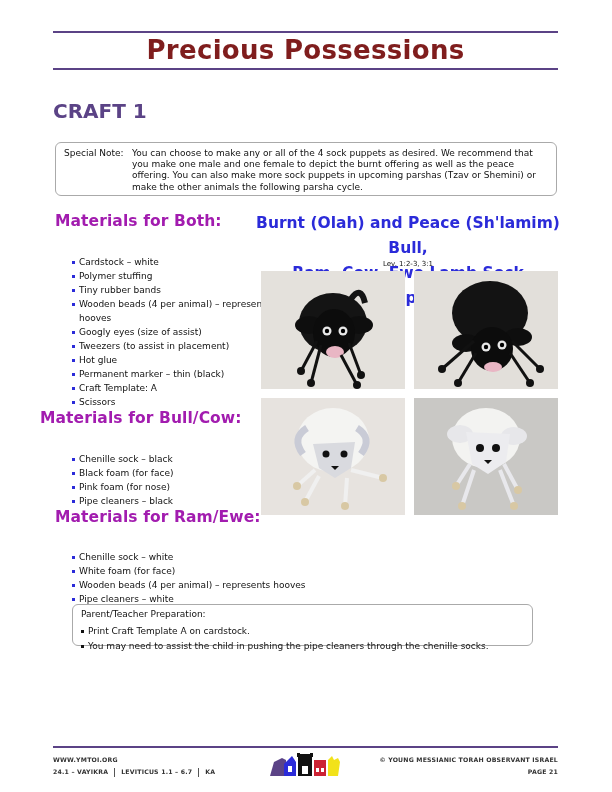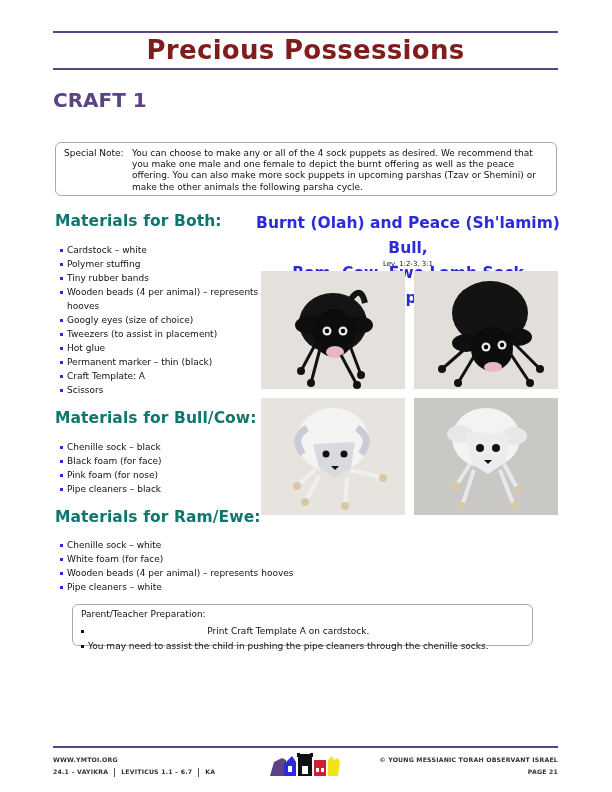--- a/index.html
+++ b/index.html
@@ -3,39 +3,39 @@
 <meta charset="utf-8">
 <style>
   html, body { margin: 0; padding: 0; background: #ffffff; }
   body { width: 612px; height: 792px; position: relative; overflow: hidden;
          font-family: "DejaVu Sans", sans-serif; color: #111; }
   .abs { position: absolute; }
   .rule { position: absolute; left: 53px; width: 505px; height: 2px; background: #5b4386; }
   .title { position: absolute; left: 53px; width: 505px; top: 33px; text-align: center;
            font-family: "DejaVu Sans", sans-serif; font-weight: bold; font-size: 26px;
            color: #7f1d1d; letter-spacing: 0.3px; line-height: 34px; }
-  .craft { position: absolute; left: 53px; top: 88px; font-family: "DejaVu Sans", sans-serif;
+  .craft { position: absolute; left: 53px; top: 99px; font-family: "DejaVu Sans", sans-serif;
            font-weight: bold; font-size: 20px; color: #5b4386; line-height: 24px; }
   .note-box { position: absolute; left: 55px; top: 142px; width: 502px; height: 54px;
               border: 1px solid #aaaaaa; border-radius: 6px; box-sizing: border-box; }
   .note-label { position: absolute; left: 8px; top: 5px; font-size: 9px; line-height: 11px; }
   .note-text { position: absolute; left: 76px; top: 5px; width: 410px; font-size: 9px; line-height: 11.2px; }
   .h2 { position: absolute; font-family: "DejaVu Sans", sans-serif; font-weight: bold;
-        font-size: 15.5px; color: #0f766e; line-height: 20px; letter-spacing: 0.1px; }
-  ul.mat { position: absolute; margin: 4px; padding: 0; list-style: none; font-size: 9px; line-height: 14px; }
+        font-size: 15.5px; color: #a21caf; line-height: 20px; letter-spacing: 0.1px; }
+  ul.mat { position: absolute; margin: 16px; padding: 0; list-style: none; font-size: 9px; line-height: 14px; }
   ul.mat li { position: relative; padding-left: 8px; }
   ul.mat li::before { content: ""; position: absolute; left: 1px; top: 6px; width: 3px; height: 3px; background: #2b2bd9; }
   .puppet-title { position: absolute; left: 255px; width: 306px; top: 211px; text-align: center;
                   font-weight: bold; font-size: 15.5px; color: #2b2bd9; line-height: 25px; }
   .ref { position: absolute; left: 255px; width: 306px; top: 260px; text-align: center; font-size: 7px; line-height: 9px; }
   .photo { position: absolute; overflow: hidden; background: #e6e3de; }
   .prep-box { position: absolute; left: 72px; top: 604px; width: 461px; height: 42px;
               border: 1px solid #aaaaaa; border-radius: 6px; box-sizing: border-box; }
   .prep-title { position: absolute; left: 8px; top: 4px; font-size: 9px; line-height: 11px; }
-  ul.prep { position: absolute; left: 8px; top: 19px; margin: 0; padding: 0; list-style: none; font-size: 9px; line-height: 15px; text-align: center; }
+  ul.prep { position: absolute; left: 8px; top: 19px; margin: 0; padding: 0; list-style: none; font-size: 9px; line-height: 15px; }
   ul.prep li { position: relative; padding-left: 7px; }
   ul.prep li::before { content: ""; position: absolute; left: 0; top: 6px; width: 3px; height: 3px; background: #111; }
   .foot-rule { position: absolute; left: 53px; width: 505px; top: 746px; height: 2px; background: #5b4386; }
   .foot { position: absolute; font-size: 6.2px; line-height: 8px; color: #333; font-weight: bold; letter-spacing: 0.2px; }
   .foot-sep { display: inline-block; width: 1px; height: 9px; background: #555; vertical-align: middle; margin: 0 6px; }
 </style>
 </head>
 <body>
 
 <div class="rule" style="top:31px;"></div>
@@ -47,29 +47,29 @@
   <div class="note-label">Special Note:</div>
   <div class="note-text">You can choose to make any or all of the 4 sock puppets as desired. We recommend that you make one male and one female to depict the burnt offering as well as the peace offering. You can also make more sock puppets in upcoming parshas (Tzav or Shemini) or make the other animals the following parsha cycle.</div>
 </div>
 
 <div class="h2" style="left:55px; top:211px;">Materials for Both:</div>
 <ul class="mat" style="left:55px; top:239px; width:200px;">
   <li>Cardstock – white</li>
   <li>Polymer stuffing</li>
   <li>Tiny rubber bands</li>
   <li>Wooden beads (4 per animal) – represents hooves</li>
-  <li>Googly eyes (size of choice)</li>
+  <li>Googly eyes (size of assist)</li>
   <li>Tweezers (to assist in placement)</li>
   <li>Hot glue</li>
   <li>Permanent marker – thin (black)</li>
   <li>Craft Template: A</li>
   <li>Scissors</li>
 </ul>
 
-<div class="h2" style="left:55px; top:408px;">Materials for Bull/Cow:</div>
+<div class="h2" style="left:40px; top:408px;">Materials for Bull/Cow:</div>
 <ul class="mat" style="left:55px; top:436px; width:200px;">
   <li>Chenille sock – black</li>
   <li>Black foam (for face)</li>
   <li>Pink foam (for nose)</li>
   <li>Pipe cleaners – black</li>
 </ul>
 
 <div class="h2" style="left:55px; top:507px;">Materials for Ram/Ewe:</div>
 <ul class="mat" style="left:55px; top:534px; width:260px;">
   <li>Chenille sock – white</li>

